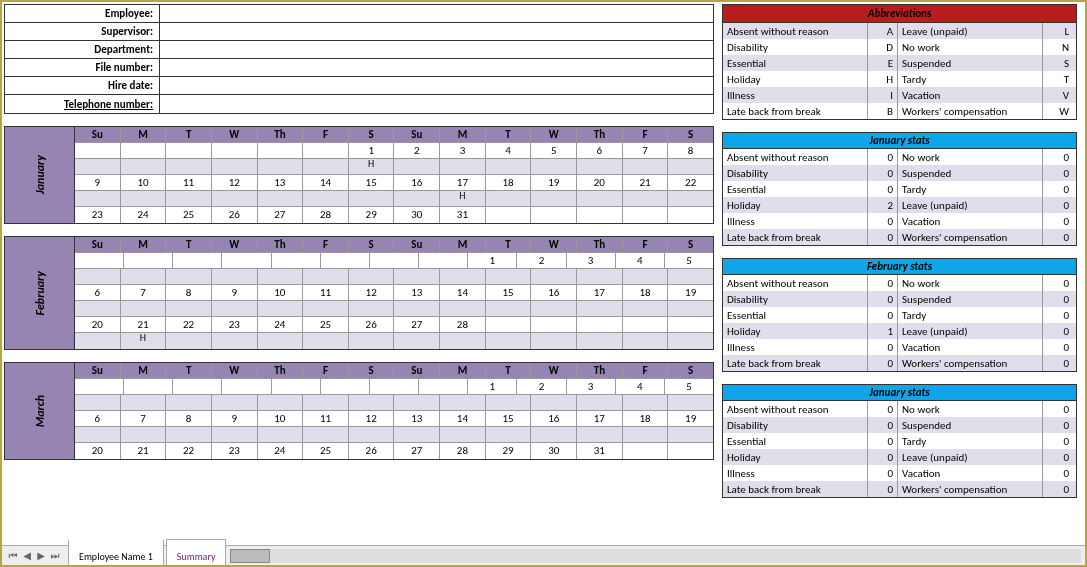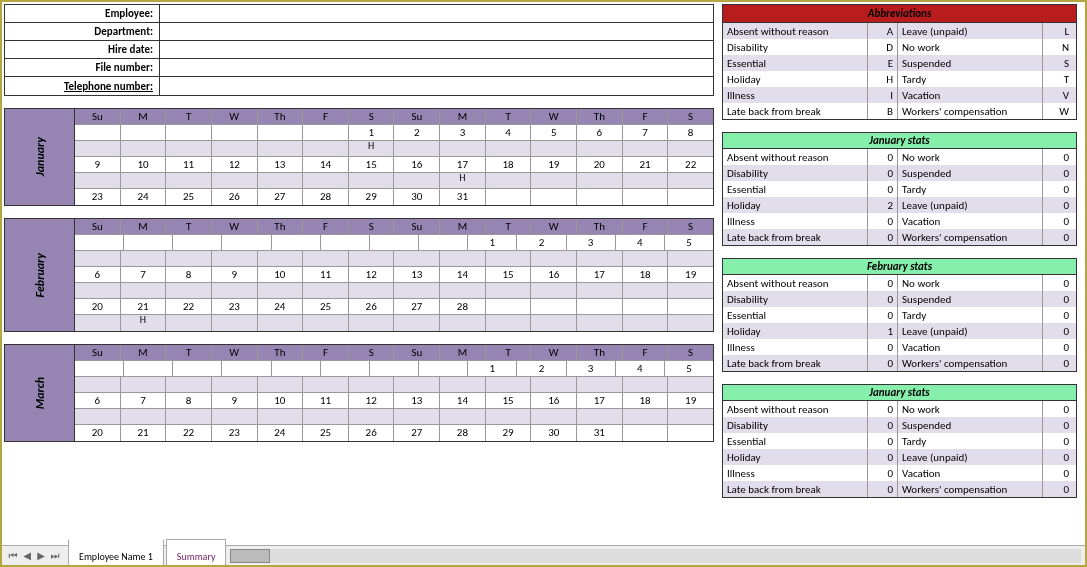--- a/index.html
+++ b/index.html
@@ -20,26 +20,26 @@
 .abbrev-name { flex: 0 0 145px; }
 .abbrev-code { flex: 0 0 30px; justify-content: flex-end; }
 .abbrev-cell:last-child { border-right: none; }
 .cal-block { margin-top: 12px; border: 1px solid #333; display: flex; }
 .month-label { flex: 0 0 70px; background: #9684b2; display: flex; align-items: center; justify-content: center; font-weight: bold; font-style: italic; border-right: 1px solid #333; }
 .month-label span { writing-mode: vertical-rl; transform: rotate(180deg); font-size: 12px; }
 .cal-grid { flex: 1; }
 .cal-row { display: flex; }
 .cal-cell { flex: 1; min-width: 0; border-right: 1px solid #999; border-bottom: 1px solid #999; text-align: center; height: 16px; line-height: 16px; position: relative; }
 .cal-cell:last-child { border-right: none; }
-.cal-header .cal-cell { background: #9684b2; font-weight: normal; }
+.cal-header .cal-cell { background: #9684b2; font-weight: bold; }
 .cal-row.alt .cal-cell { background: #e2ddea; }
 .cal-row:last-child .cal-cell { border-bottom: none; }
 .cal-marker { font-size: 10px; line-height: 10px; }
 .stats-box { margin-top: 12px; border: 1px solid #333; }
-.stats-header { background: #86efac; text-align: center; font-weight: bold; font-style: italic; height: 16px; line-height: 16px; border-bottom: 1px solid #333; }
+.stats-header { background: #0ea5e9; text-align: center; font-weight: bold; font-style: italic; height: 16px; line-height: 16px; border-bottom: 1px solid #333; }
 .stats-row { display: flex; height: 16px; }
 .stats-row:nth-child(odd) { background: #e2ddea; }
 .stats-cell { border-right: 1px solid #999; display: flex; align-items: center; padding: 0 4px; }
 .stats-name { flex: 0 0 145px; }
 .stats-val { flex: 0 0 30px; justify-content: flex-end; }
 .stats-cell:last-child { border-right: none; }
 .sheet-tabs { position: absolute; bottom: 0; left: 0; right: 0; height: 20px; background: #eee; display: flex; align-items: center; border-top: 1px solid #aaa; font-size: 10px; }
 .tab { padding: 10px 10px; background: #fff; border: 1px solid #aaa; border-bottom: none; margin-left: 2px; border-radius: 0 0 3px 3px; cursor: pointer; }
 .tab.active { background: #fff; border-top: 1px solid #fff; }
 .tab-nav { display: flex; padding: 0 4px; }
@@ -51,29 +51,33 @@
 <body>
 
 <div class="main">
   <div class="left-col">
     <div class="info-box">
       <div class="info-row">
           <div class="info-label">Employee:</div>
           <div class="info-value"></div>
         </div>
       <div class="info-row">
+          <div class="info-label">Supervisor:</div>
+          <div class="info-value"></div>
+        </div>
+      <div class="info-row">
           <div class="info-label">Department:</div>
           <div class="info-value"></div>
         </div>
       <div class="info-row">
+          <div class="info-label">File number:</div>
+          <div class="info-value"></div>
+        </div>
+      <div class="info-row">
           <div class="info-label">Hire date:</div>
-          <div class="info-value"></div>
-        </div>
-      <div class="info-row">
-          <div class="info-label">File number:</div>
           <div class="info-value"></div>
         </div>
       <div class="info-row">
           <div class="info-label">Telephone number:</div>
           <div class="info-value"></div>
         </div>
     </div>
     <div id="calendars">
         <div class="cal-block">
           <div class="month-label">

